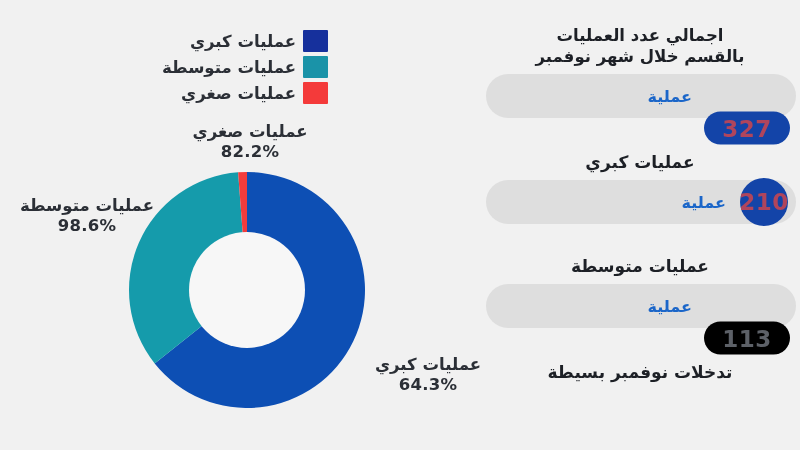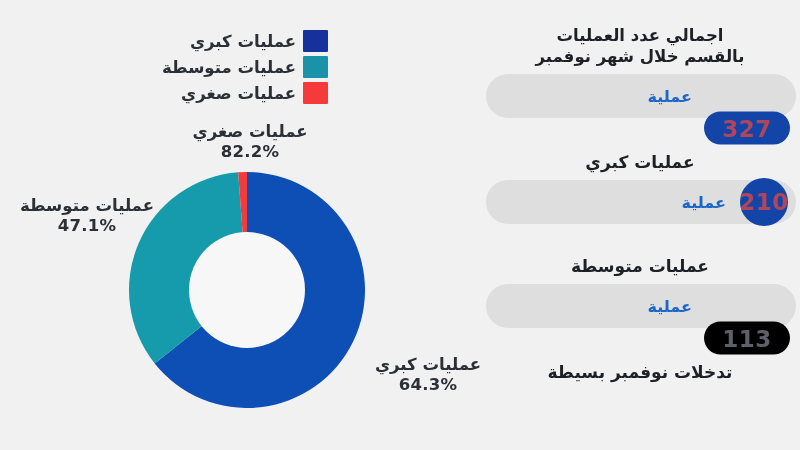--- a/index.html
+++ b/index.html
@@ -200,21 +200,21 @@
       </div>
     </div>
 
     <div class="slice-label" id="label-minor">
       <span>عمليات صغري</span>
       <span class="pct">82.2%</span>
     </div>
 
     <div class="slice-label" id="label-medium">
       <span>عمليات متوسطة</span>
-      <span class="pct">47.1%</span>
+      <span class="pct">98.6%</span>
     </div>
 
     <div class="slice-label" id="label-major">
       <span>عمليات كبري</span>
       <span class="pct">64.3%</span>
     </div>
 
     <div id="donut-wrap">
       <svg id="donut-svg" viewBox="0 0 240 240">
         <g id="donut-slices">

